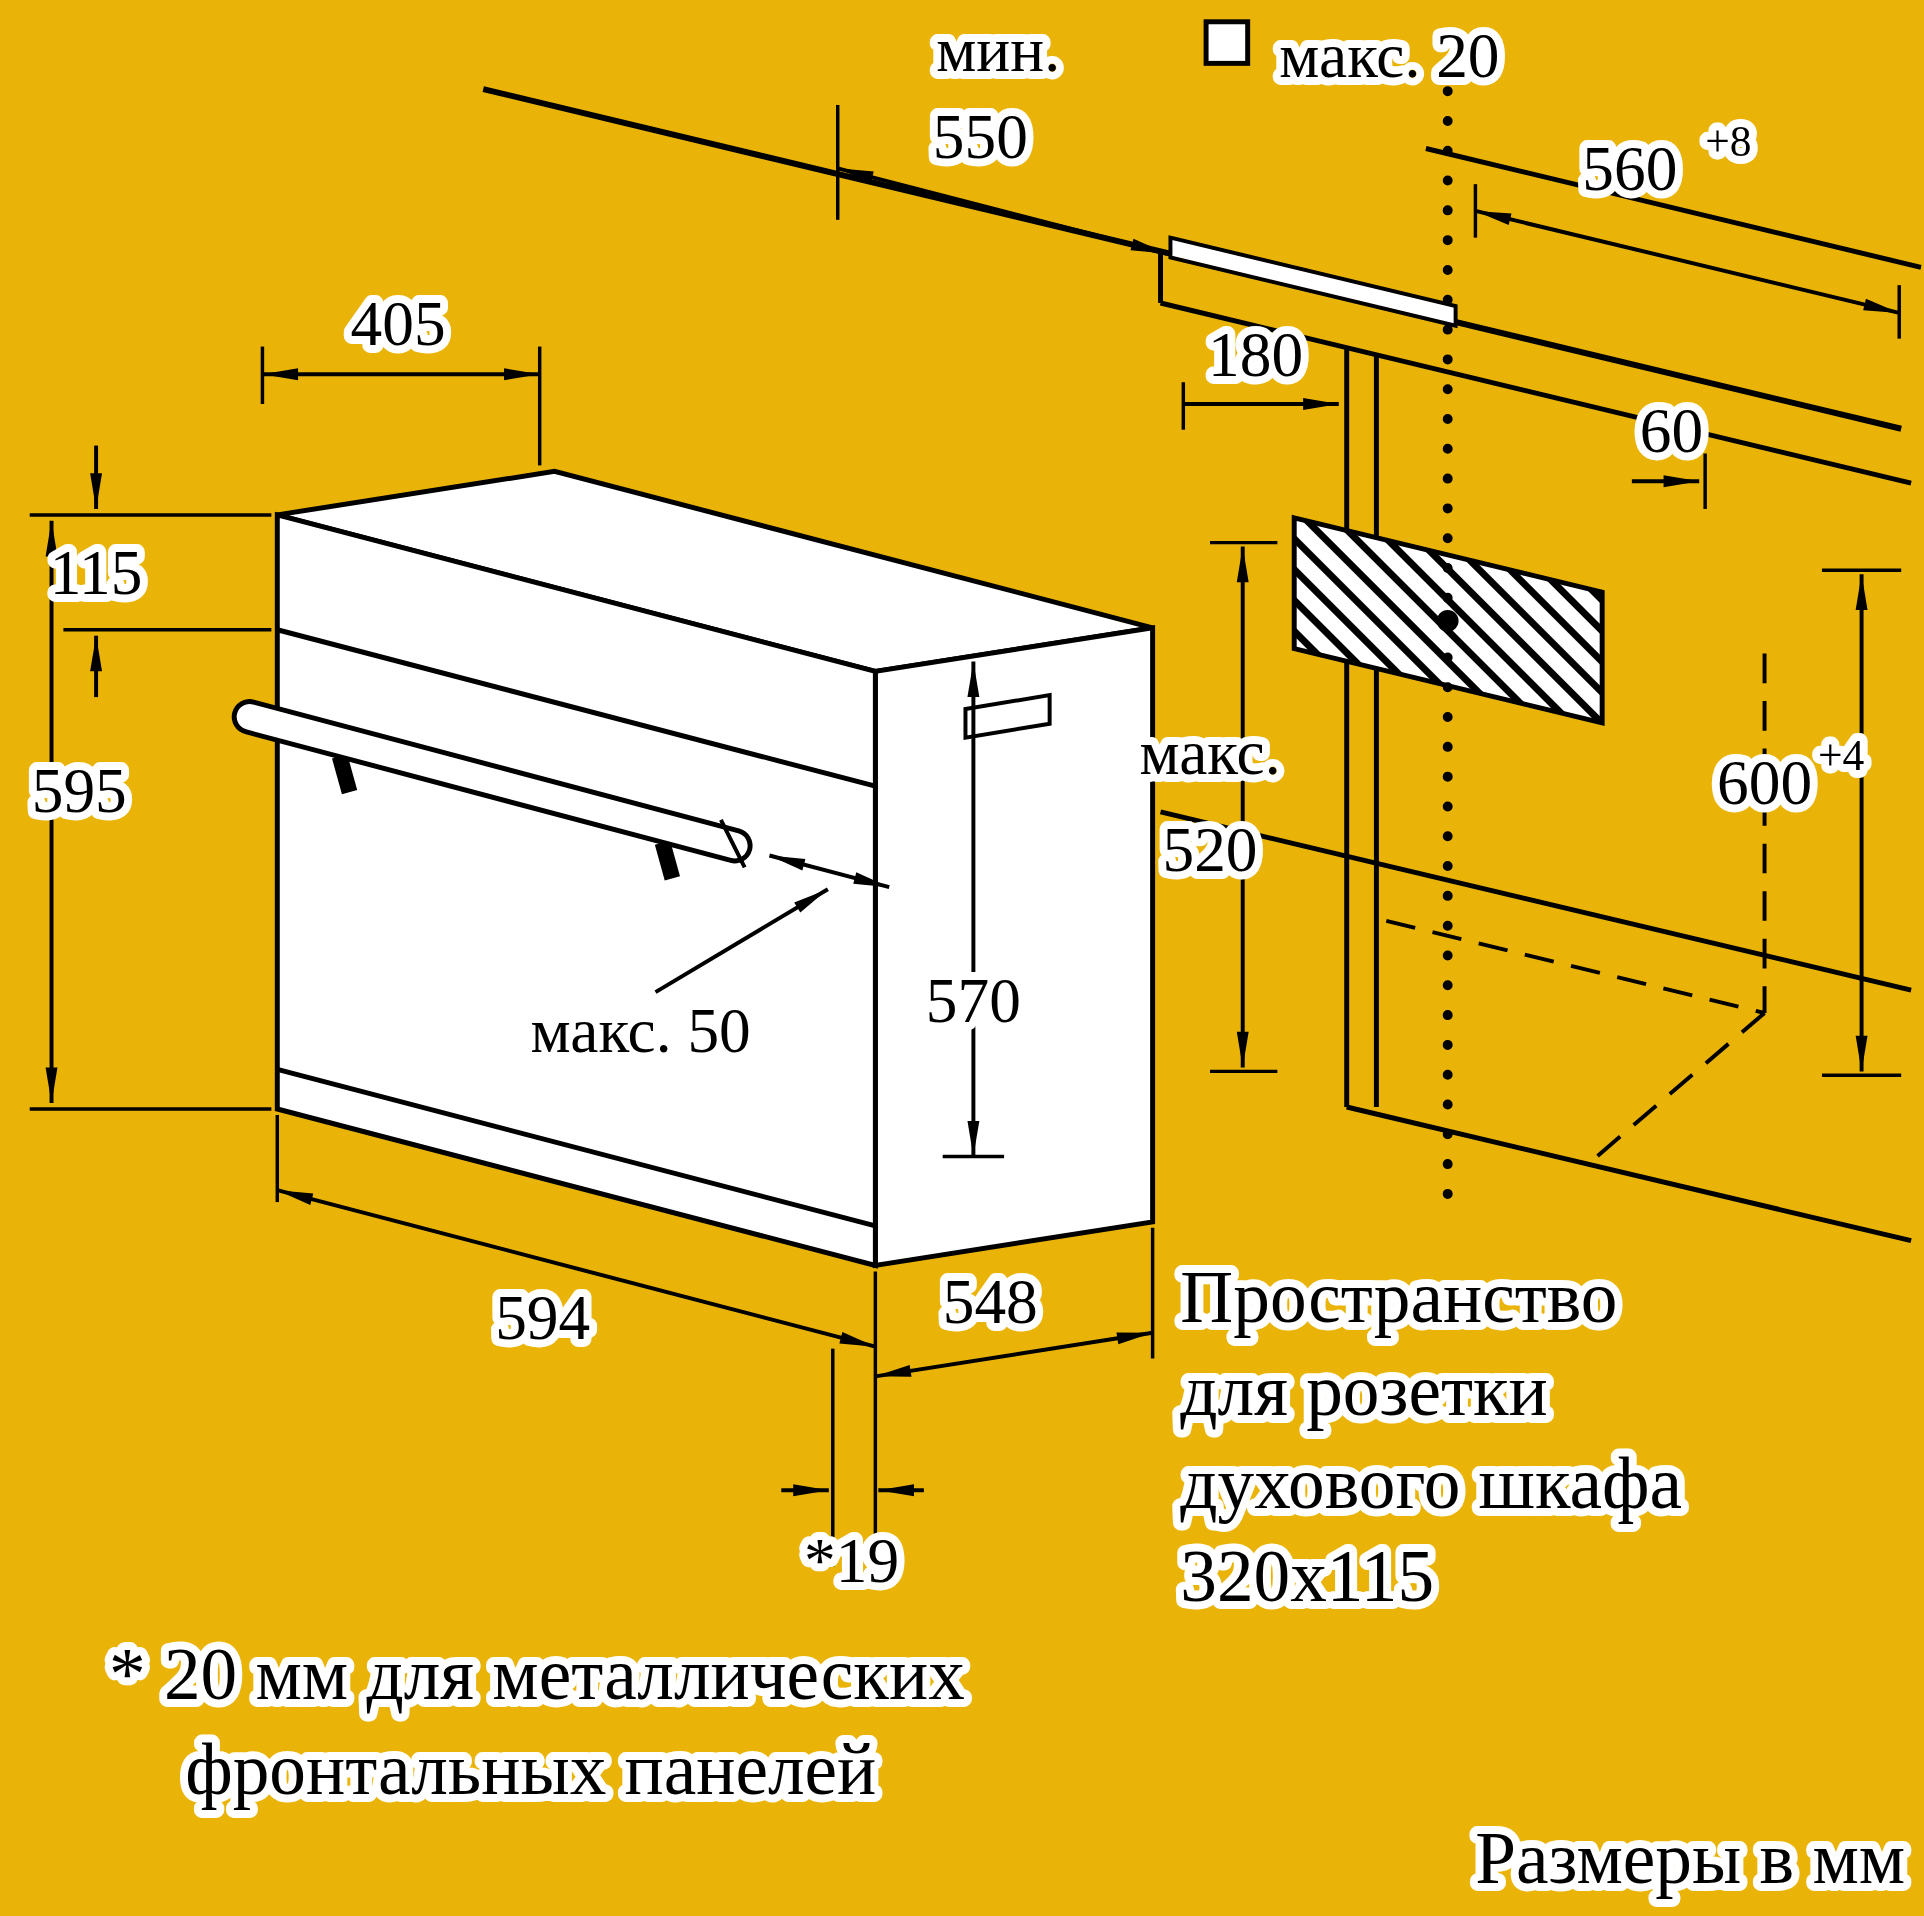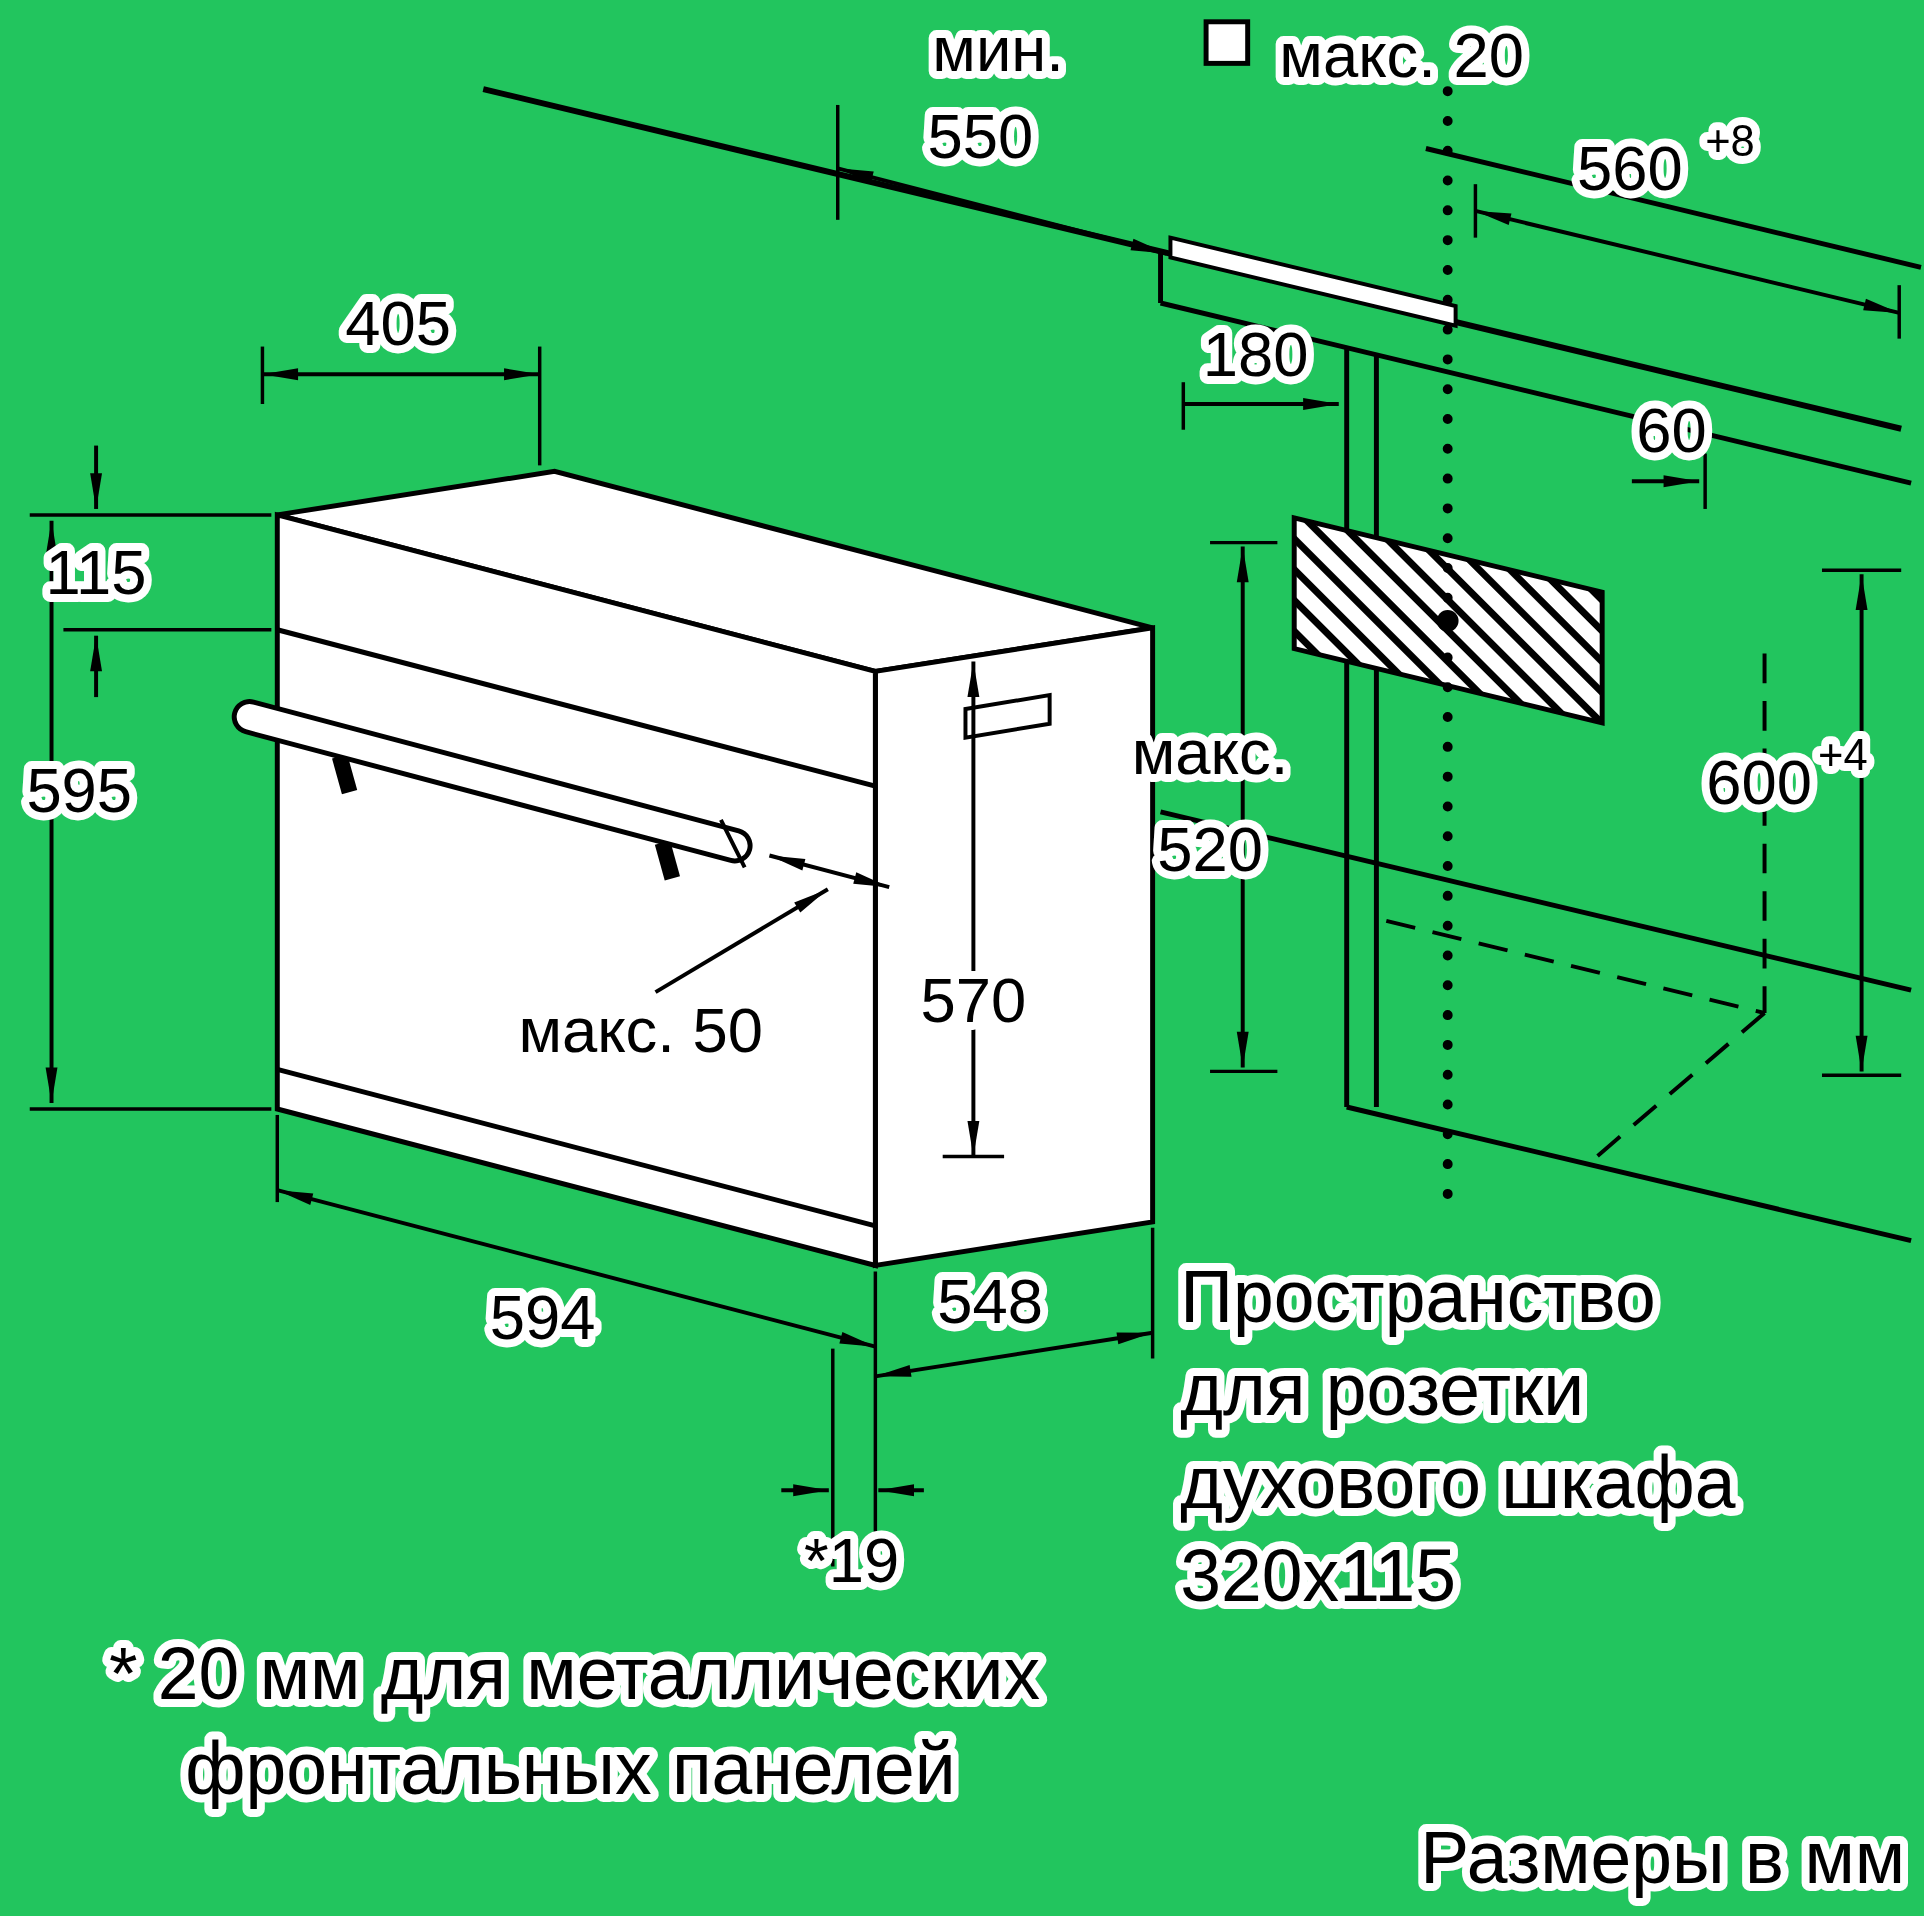--- a/index.html
+++ b/index.html
@@ -1,20 +1,20 @@
 <!DOCTYPE html>
 <html><head>
 <meta charset="utf-8">
 <style>
   html,body{margin:0;padding:0;background:#ffffff;}
   .stage{
     position:relative;
     width:1925px;height:1917px;
-    background:#22c55e;
-    font-family:Liberation Sans, sans-serif;
+    background:#eab308;
+    font-family:Liberation Serif, serif;
     overflow:hidden;
   }
   svg{display:block;}
   .ln{stroke:#000;fill:none;stroke-linecap:butt;}
   .w6{stroke-width:6;}
   .w5{stroke-width:5;}
   .w4{stroke-width:4;}
   .w3{stroke-width:3.5;}
   .dash{stroke-dasharray:30 18;}
   .dotted{stroke-dasharray:0.1 30;stroke-linecap:round;stroke-width:10;}

